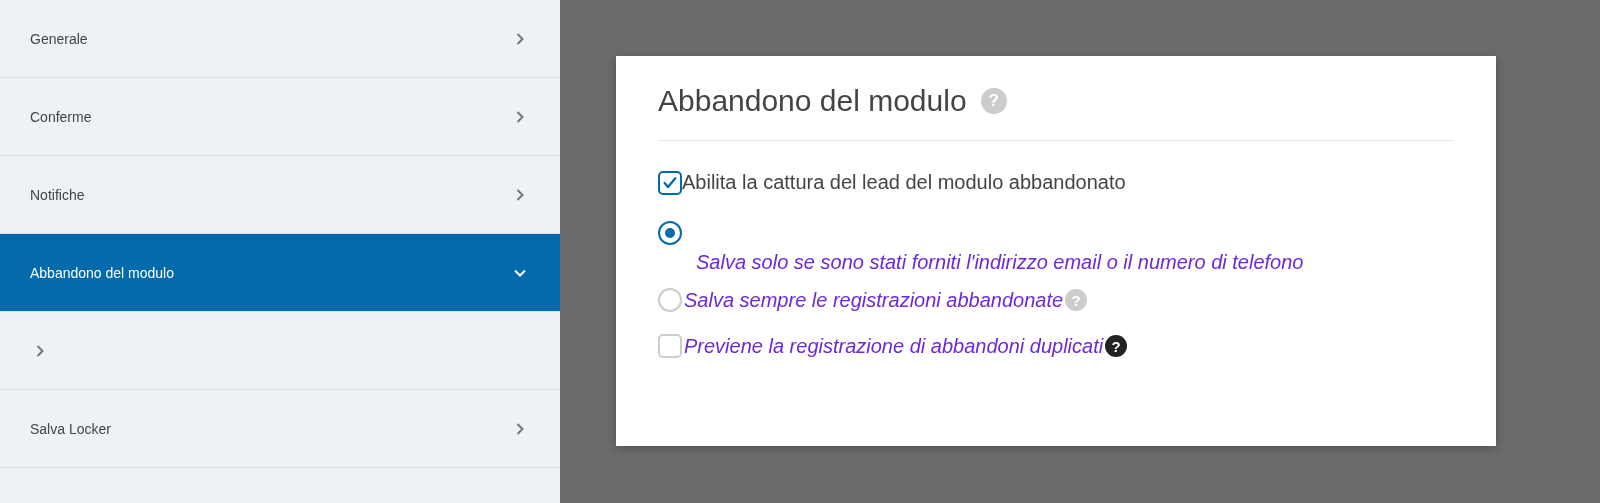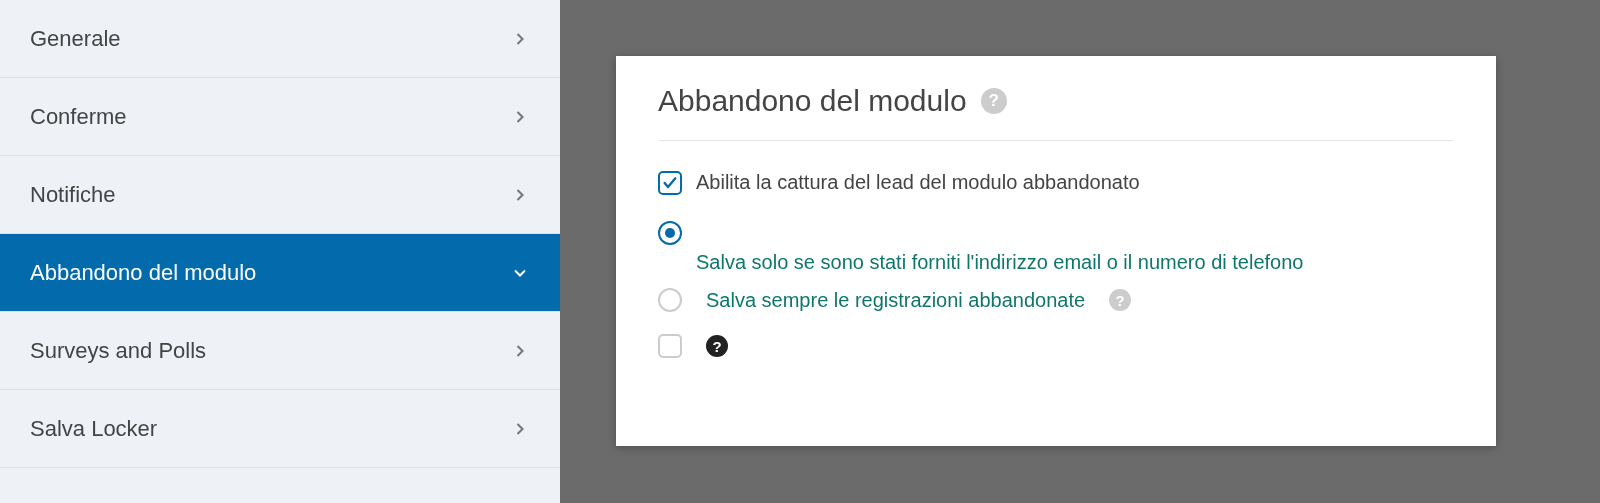--- a/index.html
+++ b/index.html
@@ -13,21 +13,21 @@
     display: flex;
     flex-direction: column;
   }
   .sidebar-item {
     display: flex;
     align-items: center;
     justify-content: space-between;
     padding: 0 30px;
     height: 78px;
     border-bottom: 1px solid #d9e0e8;
-    font-size: 22px;
+    font-size: 14px;
     color: #444;
     cursor: pointer;
   }
   .sidebar-item.active {
     background: #036aab;
     color: #fff;
   }
   .sidebar-item .chev {
     width: 20px; height: 20px;
     display: flex; align-items: center; justify-content: center;
@@ -58,21 +58,20 @@
   }
   .hr {
     border: none;
     border-top: 1px solid #e5e5e5;
     margin-bottom: 30px;
   }
 
   .row {
     display: flex;
     align-items: flex-start;
-    gap: 14px;
     margin-bottom: 18px;
   }
   .opt-label {
     font-size: 20px;
     color: #444;
   }
 
   .checkbox {
     width: 24px; height: 24px;
     border: 2px solid #036aab;
@@ -93,22 +92,22 @@
     flex-shrink: 0;
     background: #fff;
   }
   .radio.selected { border-color: #036aab; }
   .radio .dot {
     width: 10px; height: 10px; border-radius: 50%; background: #036aab;
   }
 
   .radio-group { margin-top: 26px; }
   .radio-block { margin-bottom: 10px; }
-  .radio-line { display: flex; align-items: center; gap: 24px; margin-bottom: 6px; }
-  .radio-label { font-size: 20px; color: #0f766e; }
+  .radio-line { display: flex; align-items: center; gap: 2px; margin-bottom: 6px; }
+  .radio-label { font-size: 20px; color: #6d28d9; font-style: italic; }
   .radio-label.sub { margin-left: 38px; }
 
   .help-circle {
     width: 22px; height: 22px; border-radius: 50%;
     background: #ccc; color: #fff;
     display: inline-flex; align-items: center; justify-content: center;
     font-size: 15px; font-weight: bold;
     flex-shrink: 0;
   }
   .help-circle.dark { background: #222; }
@@ -144,21 +143,20 @@
   </div>
   <div class="sidebar-item active">
     <span>Abbandono del modulo</span>
     <span class="chev">
       <svg viewBox="0 0 24 24" fill="none" stroke="#fff" stroke-width="2.5">
           <polyline points="6 9 12 15 18 9"></polyline>
         </svg>
     </span>
   </div>
   <div class="sidebar-item">
-    <span>Surveys and Polls</span>
     <span class="chev">
       <svg viewBox="0 0 24 24" fill="none" stroke="#777" stroke-width="2.5">
           <polyline points="9 6 15 12 9 18"></polyline>
         </svg>
     </span>
   </div>
   <div class="sidebar-item">
     <span>Salva Locker</span>
     <span class="chev">
       <svg viewBox="0 0 24 24" fill="none" stroke="#777" stroke-width="2.5">
@@ -196,18 +194,19 @@
       </div>
 
       <div class="radio-line" style="margin-top:14px;">
         <span class="radio"></span>
         <span class="radio-label">Salva sempre le registrazioni abbandonate</span>
         <span class="help-circle">?</span>
       </div>
 
       <div class="radio-line" style="margin-top:22px;">
         <span class="checkbox unchecked"></span>
+        <span class="radio-label">Previene la registrazione di abbandoni duplicati</span>
         <span class="help-circle dark">?</span>
       </div>
     </div>
   </div>
 
 </div>
 
 </body></html>

